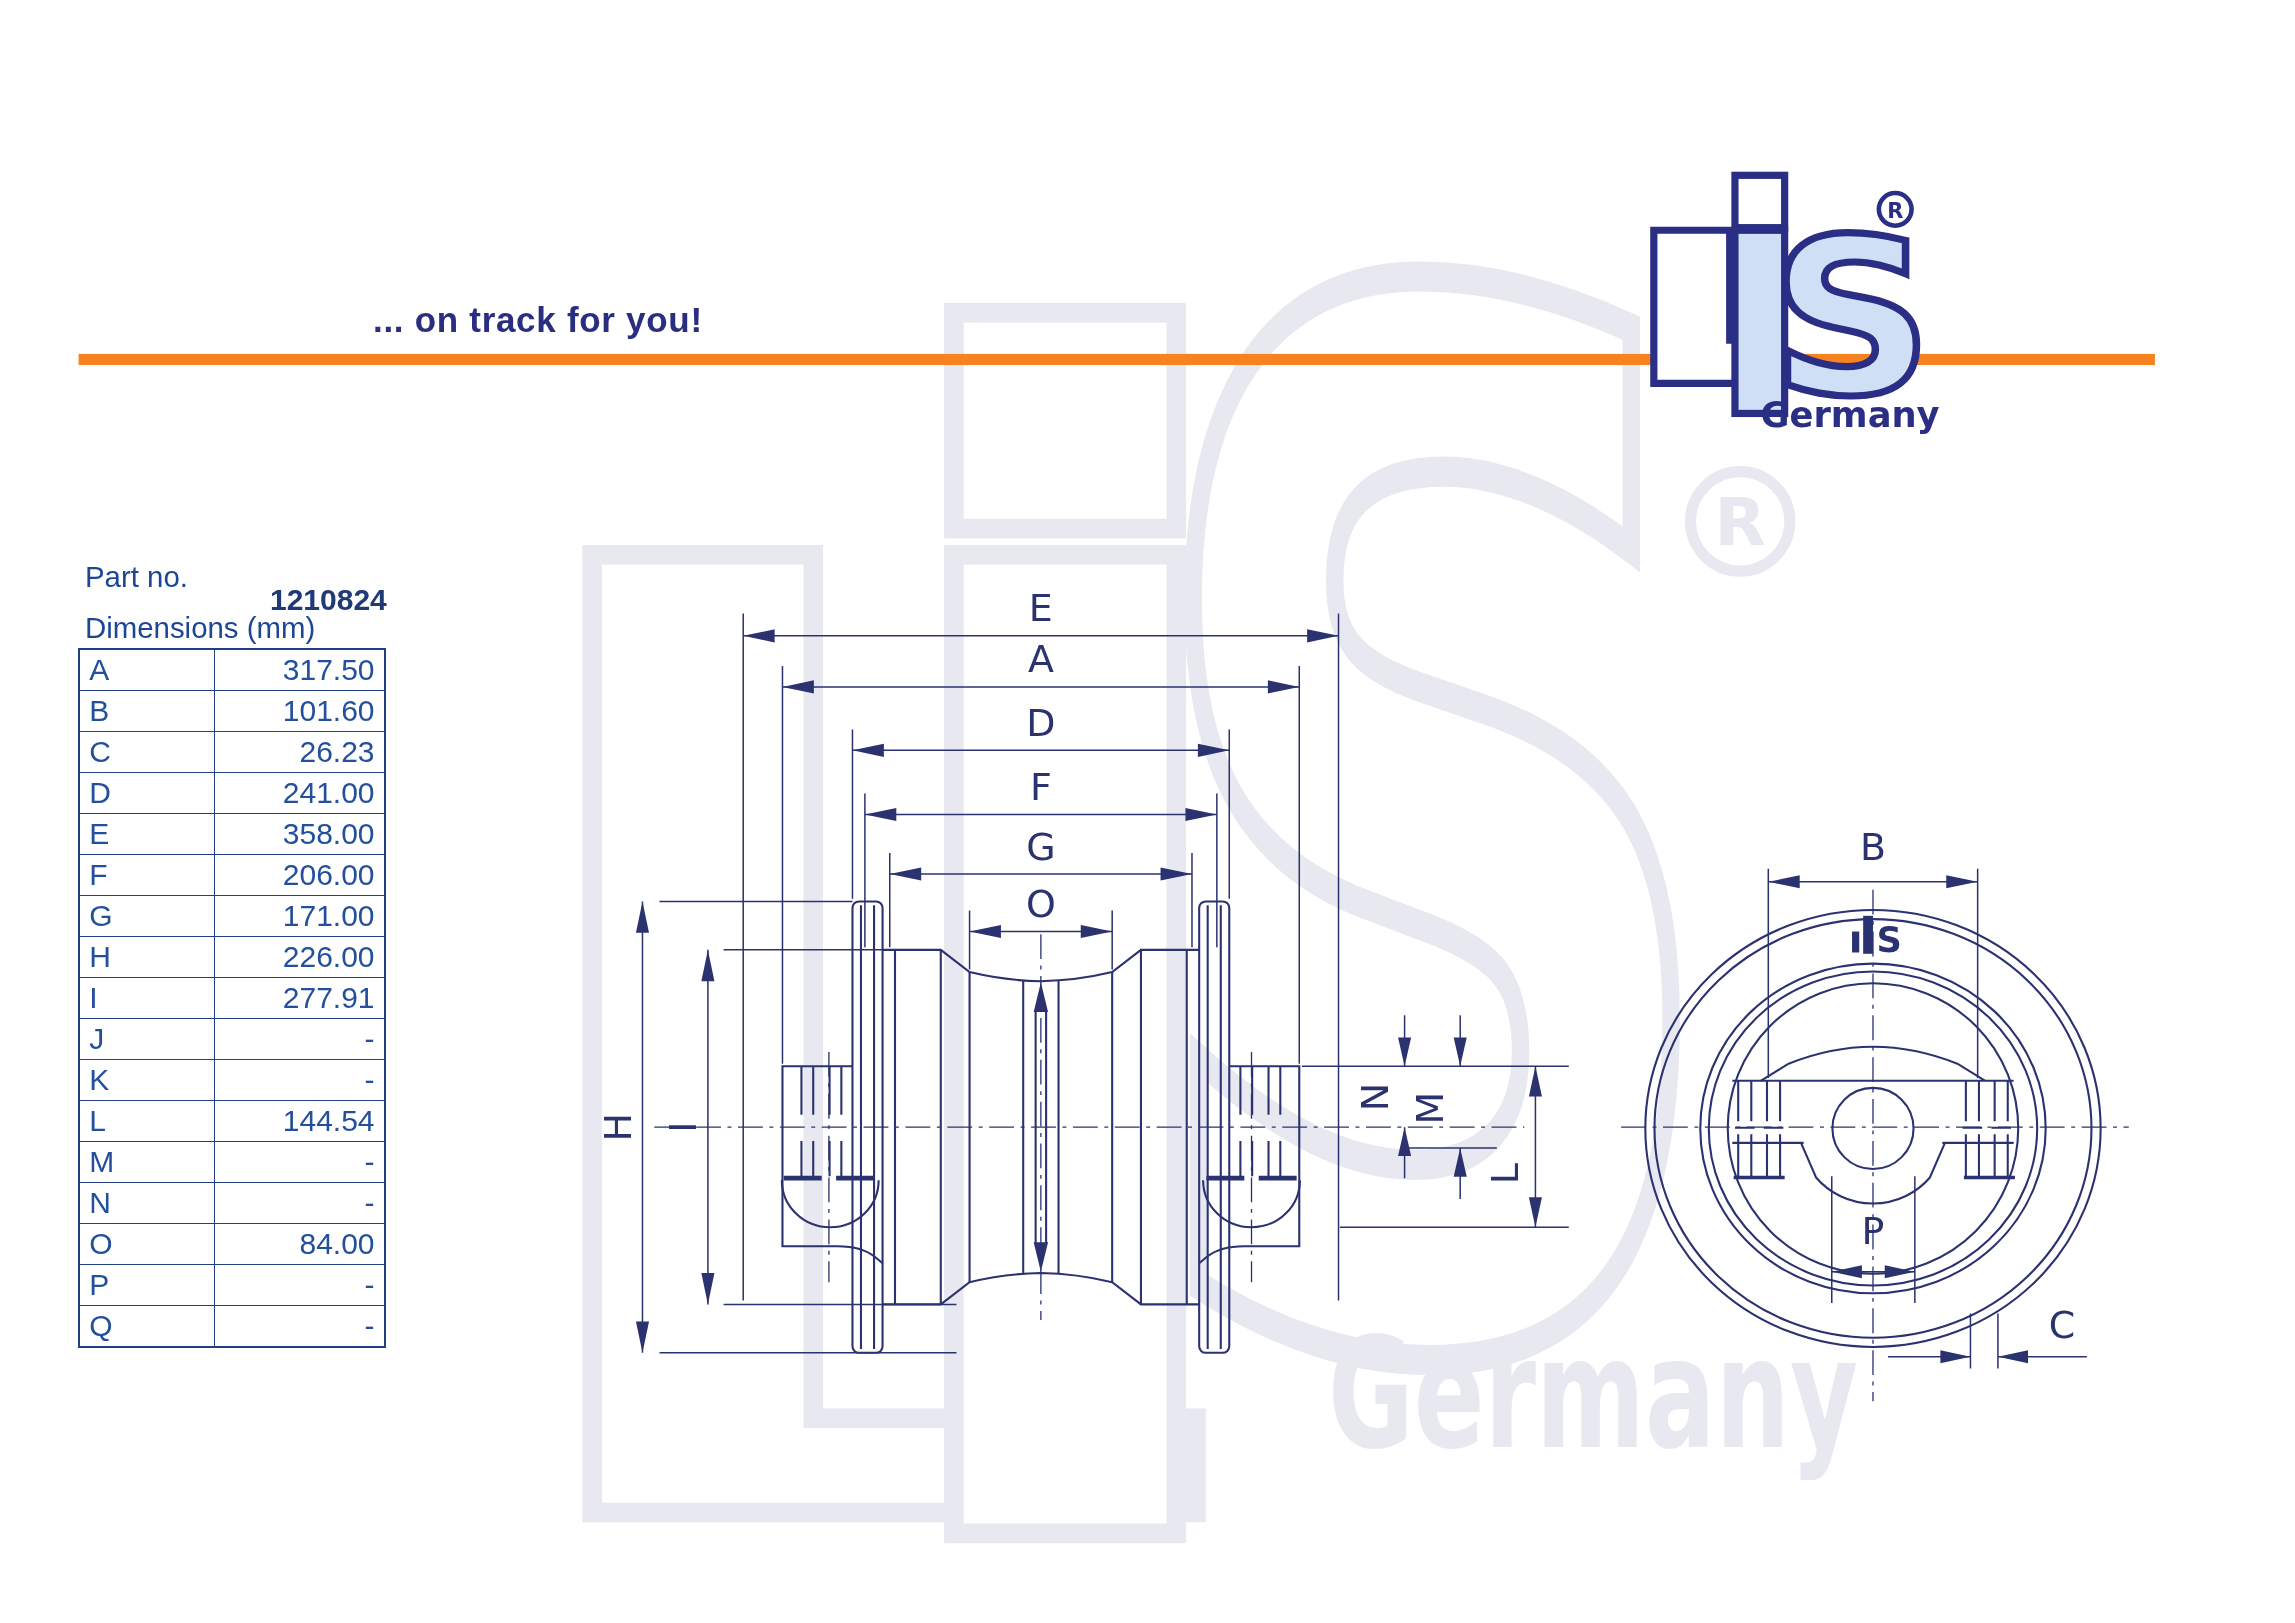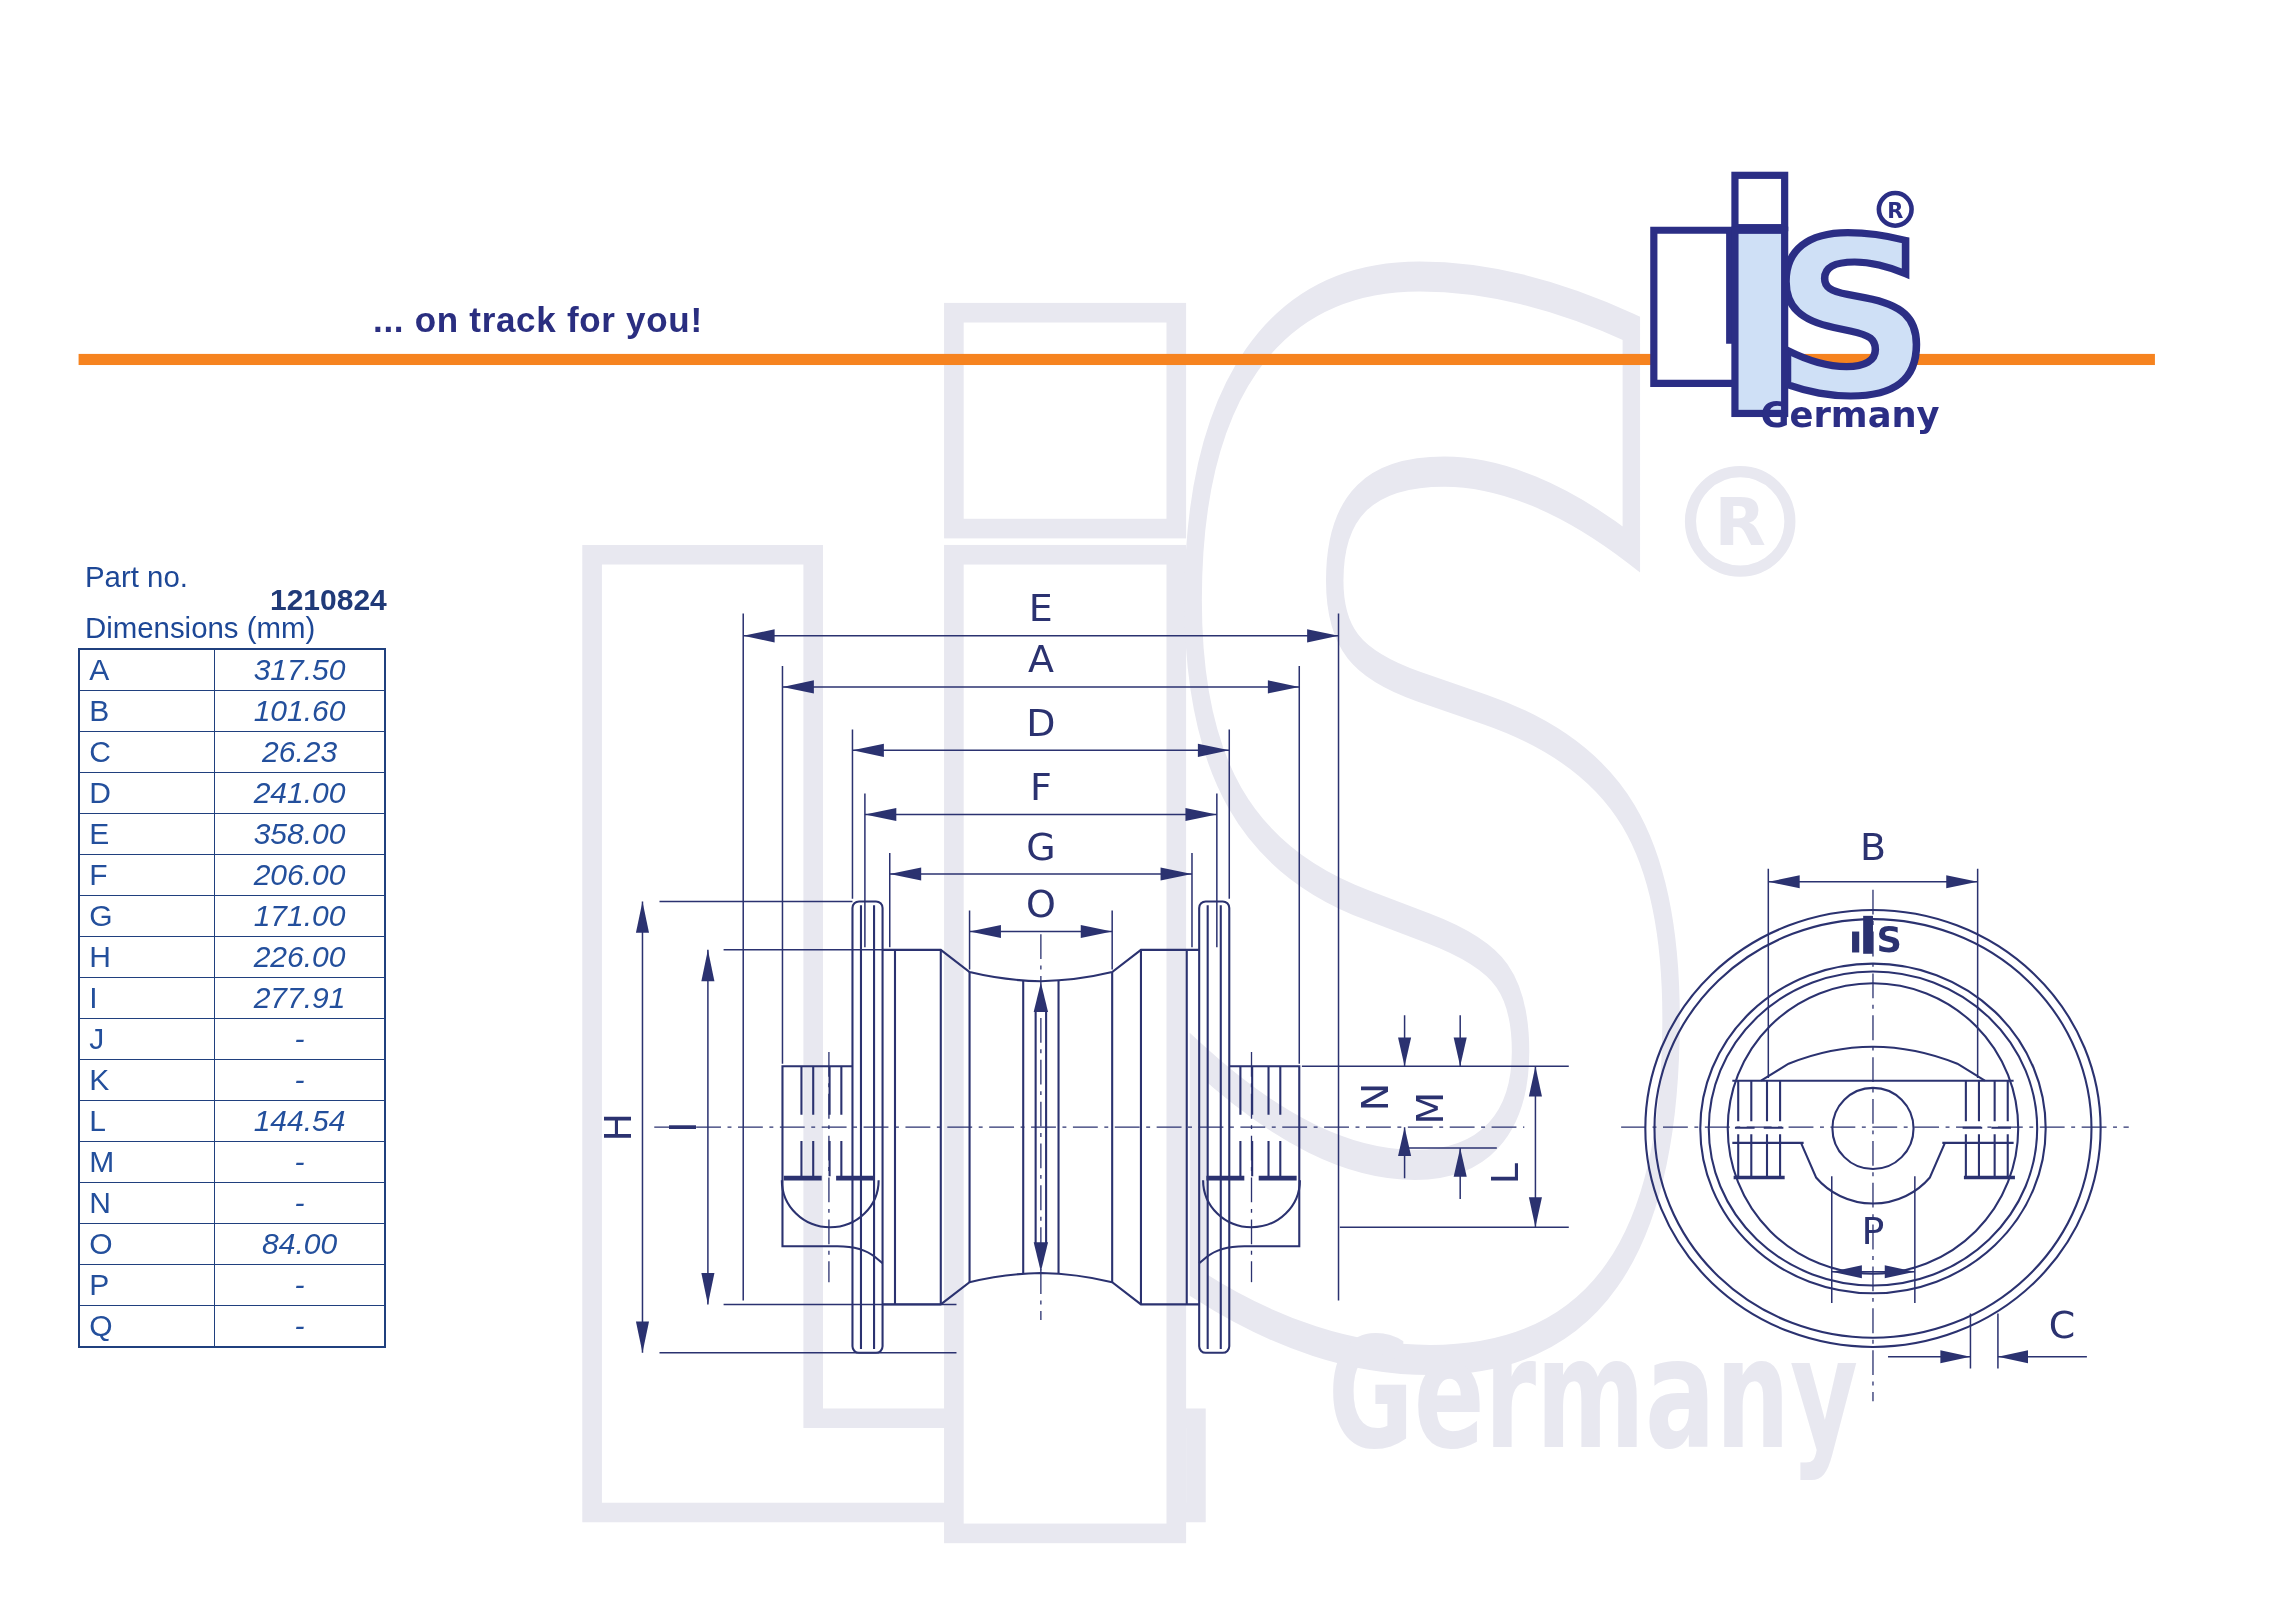--- a/index.html
+++ b/index.html
@@ -9,21 +9,21 @@
   .slogan{position:absolute;left:373px;top:300px;font-size:35px;font-weight:bold;
           color:#2a2e80;letter-spacing:0.7px;}
   .part-label{position:absolute;left:85px;top:560px;font-size:29.4px;color:#1d4796;}
   .part-number{position:absolute;left:270px;top:571px;font-size:30px;font-weight:bold;color:#203a78;margin-top:12px;}
   .dims-label{position:absolute;left:85px;top:611px;font-size:29.4px;color:#1d4796;}
   table.dims{position:absolute;left:78px;top:648px;border-collapse:collapse;table-layout:fixed;}
   table.dims th,table.dims td{border:1.3px solid #20407e;height:40px;font-size:30px;color:#234f9c;
           font-weight:normal;padding:0 9.2px;}
   table.dims{border:2px solid #20407e;}
   table.dims th{width:116px;text-align:left;}
-  table.dims td{width:150px;text-align:center;font-style:italic;}
+  table.dims td{width:150px;text-align:right;}
   text{font-family:"DejaVu Sans", sans-serif;}
 </style>
 </head>
 <body>
 
 <div class="page">
 
   <svg width="2295" height="1623" viewBox="0 0 3508 2481">
 
     <g stroke="#e8e8f0" fill="none">

